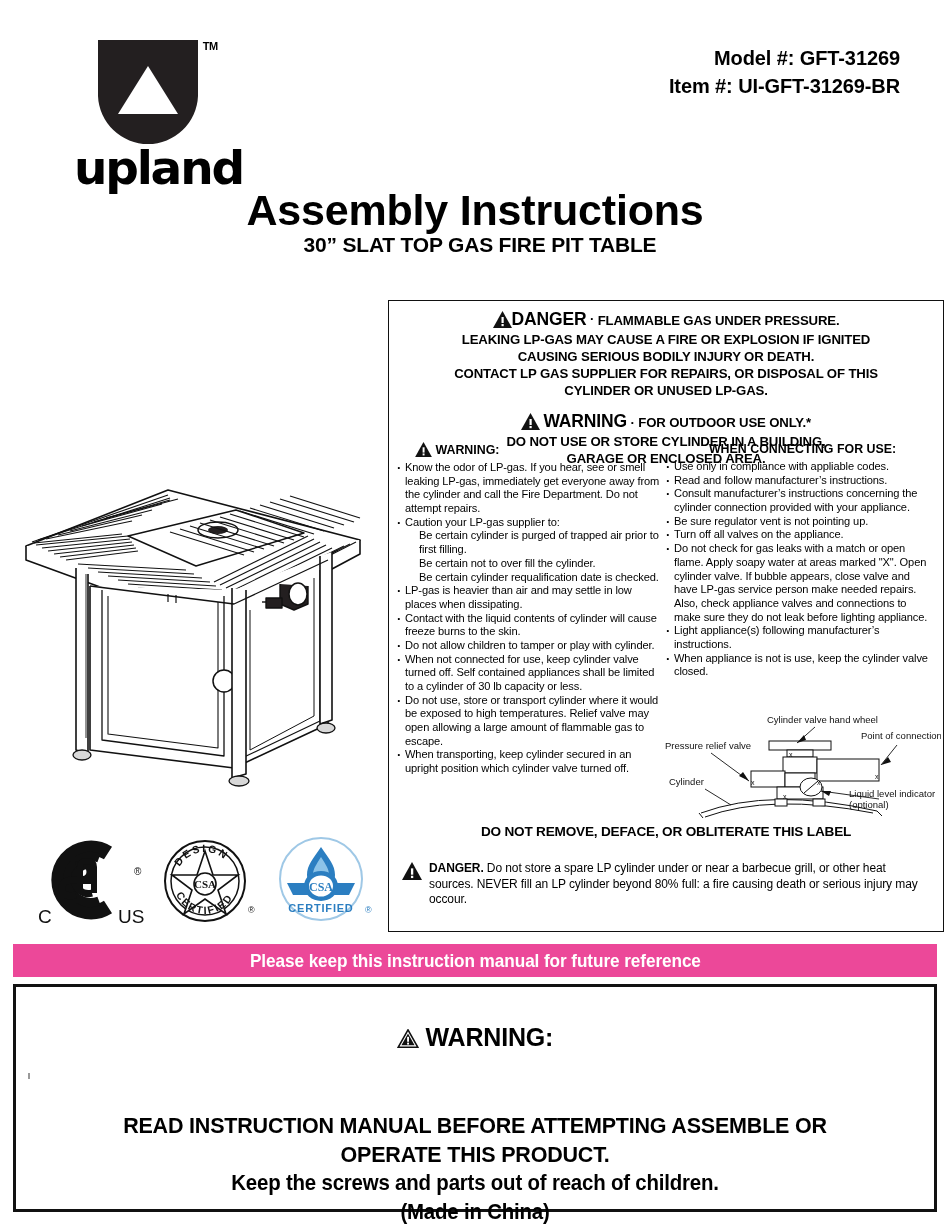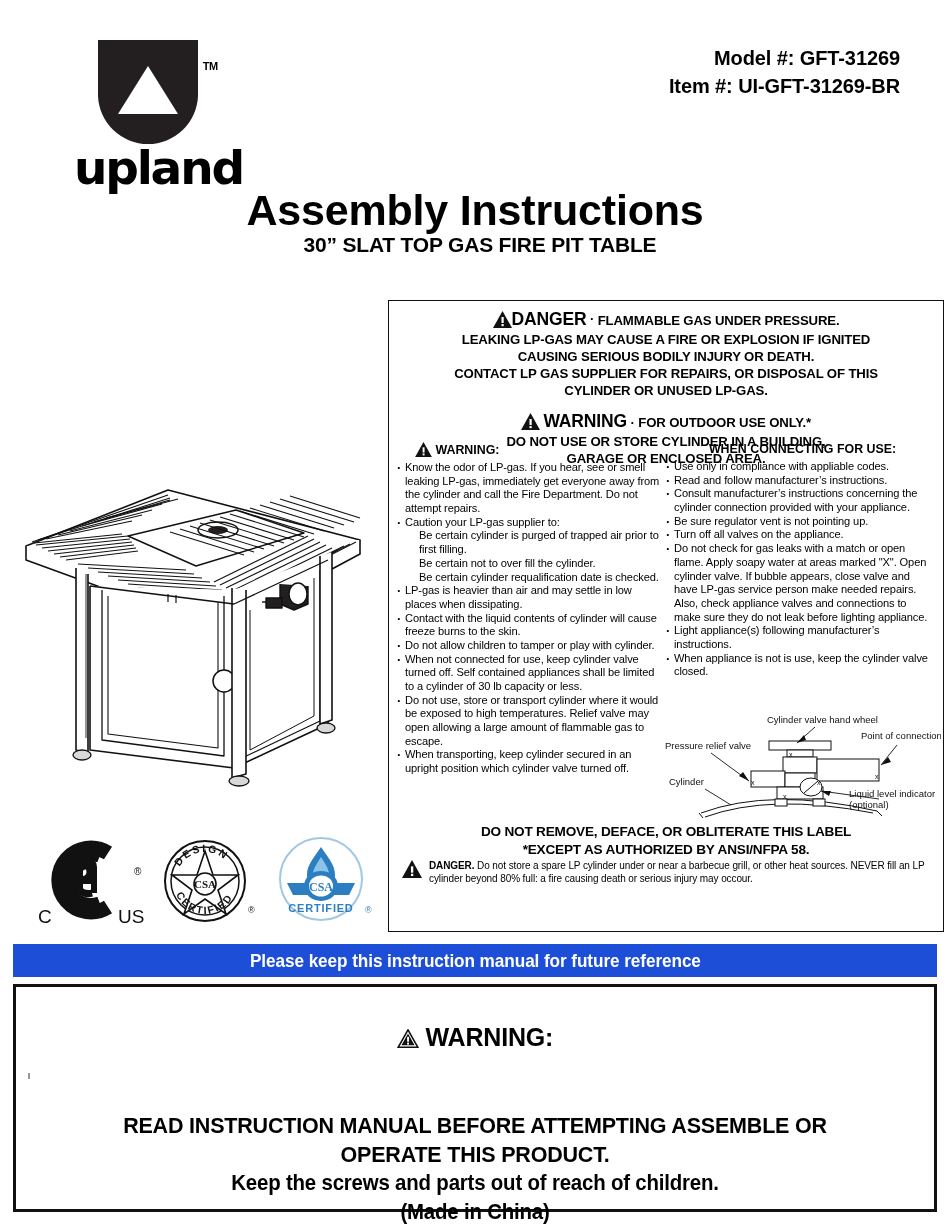--- a/index.html
+++ b/index.html
@@ -16,21 +16,21 @@
   .page { position: absolute; inset: 0; }
 
   
   .logo-wrap {
     position: absolute; left: 74px; top: 38px;
     width: 160px; height: 150px;
   }
   .shield-box { position: relative; width: 112px; height: 108px; margin-left: 18px; }
   .tm-mark {
     position: absolute; right: -14px; top: 2px;
-    font-size: 11px; font-weight: bold; letter-spacing: -0.3px; margin-top: 20px;
+    font-size: 11px; font-weight: bold; letter-spacing: -0.3px;
   }
   .wordmark {
     position: absolute; left: 0; top: 106px;
     font-family: "DejaVu Sans", sans-serif;
     font-size: 47px; font-weight: bold;
     letter-spacing: -2.2px;
     line-height: 1;
   }
 
   .model-block {
@@ -138,35 +138,35 @@
     position: absolute; left: 0; right: 0; top: 522px;
   }
   .label-bottom .lines {
     text-align: center;
     font-size: 13.6px; font-weight: bold;
     line-height: 1.32;
     letter-spacing: -0.2px;
   }
   .danger-para {
     position: relative;
-    margin: 0 18px 0 40px;
-    font-size: 10px;
+    margin: 20px 18px 0 40px;
+    font-size: 12px;
     line-height: 1.30;
     letter-spacing: -0.1px;
   }
   .danger-para .dtri {
     position: absolute; left: -27px; top: 1px;
   }
   .danger-para b { font-weight: bold; }
 
   
   .banner {
     position: absolute; left: 13px; top: 944px;
     width: 924px; height: 33px;
-    background: #1d4ed8;
+    background: #ec4899;
     color: #fff;
     display: flex; align-items: center; justify-content: center;
     font-family: "Liberation Sans Narrow", "Liberation Sans", sans-serif;
     font-size: 18.5px; font-weight: bold;
     letter-spacing: -0.1px;
   }
   .banner span { transform: scaleX(0.93); display: inline-block; }
 
   
   .bottom-box {
@@ -500,21 +500,20 @@
           <text x="0" y="36">Pressure relief valve</text>
           <text x="4" y="72">Cylinder</text>
           <text x="184" y="84">Liquid level indicator</text>
           <text x="184" y="95">(optional)</text>
         </g>
       </svg>
     </div>
 
     <div class="label-bottom">
       <div class="lines">DO NOT REMOVE, DEFACE, OR OBLITERATE THIS LABEL</div>
-      <div class="lines">*EXCEPT AS AUTHORIZED BY ANSI/NFPA 58.</div>
       <div class="danger-para">
         <svg class="dtri" width="20" height="18" viewBox="0 0 19 17">
           <polygon points="9.5,0 19,17 0,17" fill="#111"></polygon>
           <rect x="8.5" y="6" width="2.2" height="6" fill="#fff"></rect>
           <rect x="8.5" y="13" width="2.2" height="2.2" fill="#fff"></rect>
         </svg><b>DANGER.</b><span> Do not store a spare LP cylinder under or near a barbecue grill, or other heat sources. NEVER fill an LP cylinder beyond 80% full: a fire causing death or serious injury may occour.</span>
       </div>
     </div>
   </div>
 

